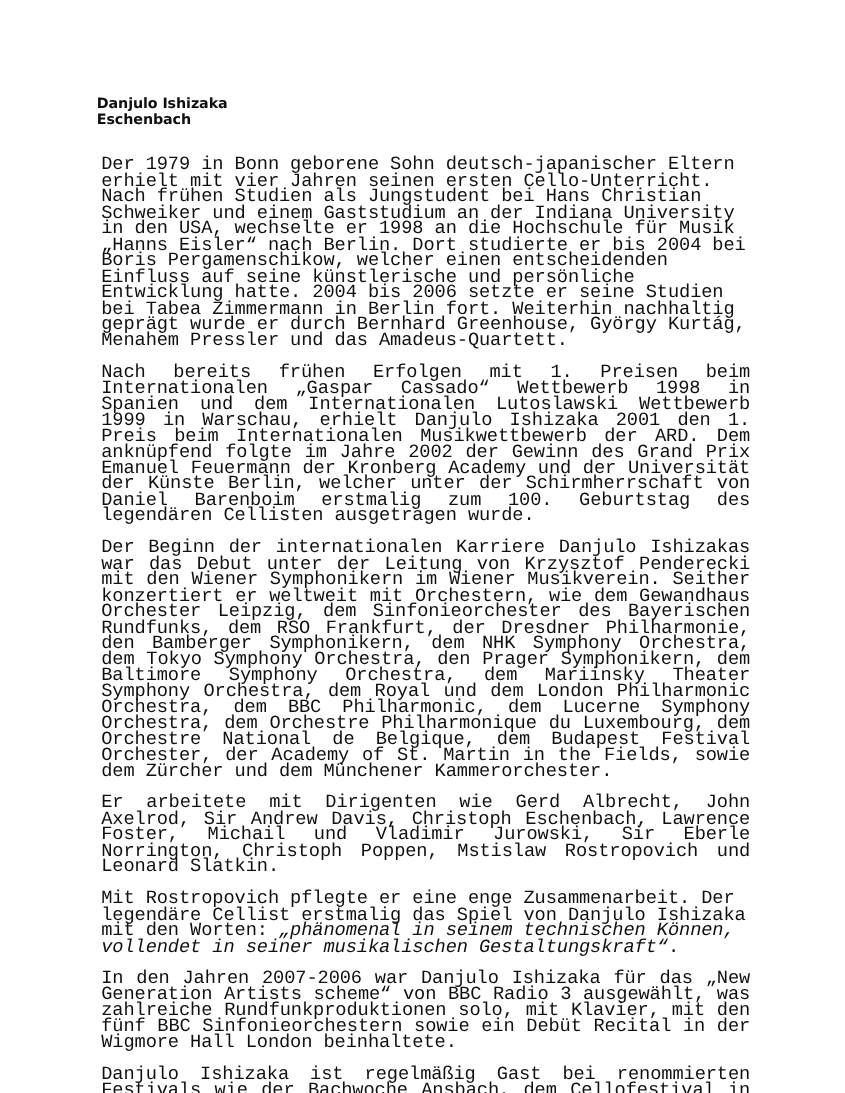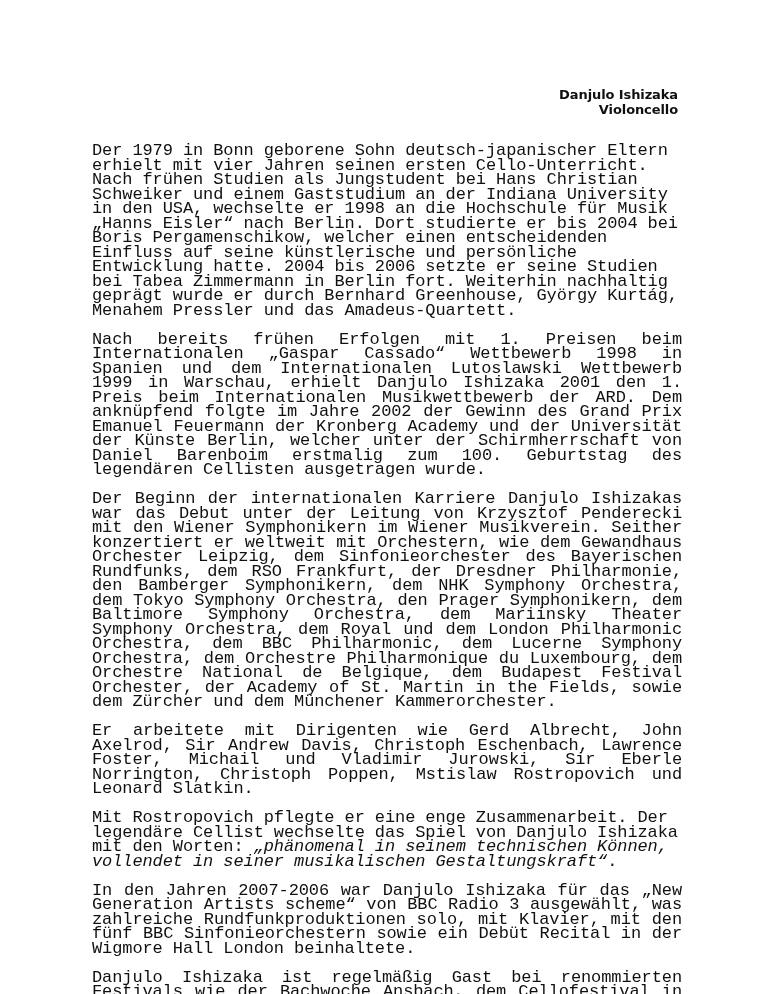--- a/index.html
+++ b/index.html
@@ -14,21 +14,21 @@
     background: #ffffff;
     overflow: hidden;
     font-family: "DejaVu Sans", "Liberation Sans", sans-serif;
     color: #101010;
   }
   .doc-title {
     position: absolute;
     top: 88px;
     left: 88px;
     width: 590px;
-    text-align: right;
+    text-align: left;
     font-weight: bold;
     font-size: 13px;
     line-height: 14.5px;
     letter-spacing: -0.1px;
   }
   .doc-body {
     position: absolute;
     top: 144px;
     left: 92px;
     width: 590px;
@@ -44,25 +44,25 @@
   .doc-body p.align-left    { text-align: left; }
   .doc-body p.align-justify { text-align: justify; }
   .doc-body em { font-style: italic; }
 </style>
 </head>
 <body>
 
 <div class="page">
   <header class="doc-title">
     <div>Danjulo Ishizaka</div>
-    <div>Violoncello</div>
+    <div>Eschenbach</div>
   </header>
   <main class="doc-body">
       <p class="align-left"><span>Der 1979 in Bonn geborene Sohn deutsch-japanischer Eltern erhielt mit vier Jahren seinen ersten Cello-Unterricht. Nach frühen Studien als Jungstudent bei Hans Christian Schweiker und einem Gaststudium an der Indiana University in den USA, wechselte er 1998 an die Hochschule für Musik „Hanns Eisler“ nach Berlin. Dort studierte er bis 2004 bei Boris Pergamenschikow, welcher einen entscheidenden Einfluss auf seine künstlerische und persönliche Entwicklung hatte. 2004 bis 2006 setzte er seine Studien bei Tabea Zimmermann in Berlin fort. Weiterhin nachhaltig geprägt wurde er durch Bernhard Greenhouse, György Kurtág, Menahem Pressler und das Amadeus-Quartett.</span></p>
       <p class="align-justify"><span>Nach bereits frühen Erfolgen mit 1. Preisen beim Internationalen „Gaspar Cassado“ Wettbewerb 1998 in Spanien und dem Internationalen Lutoslawski Wettbewerb 1999 in Warschau, erhielt Danjulo Ishizaka 2001 den 1. Preis beim Internationalen Musikwettbewerb der ARD. Dem anknüpfend folgte im Jahre 2002 der Gewinn des Grand Prix Emanuel Feuermann der Kronberg Academy und der Universität der Künste Berlin, welcher unter der Schirmherrschaft von Daniel Barenboim erstmalig zum 100. Geburtstag des legendären Cellisten ausgetragen wurde.</span></p>
       <p class="align-justify"><span>Der Beginn der internationalen Karriere Danjulo Ishizakas war das Debut unter der Leitung von Krzysztof Penderecki mit den Wiener Symphonikern im Wiener Musikverein. Seither konzertiert er weltweit mit Orchestern, wie dem Gewandhaus Orchester Leipzig, dem Sinfonieorchester des Bayerischen Rundfunks, dem RSO Frankfurt, der Dresdner Philharmonie, den Bamberger Symphonikern, dem NHK Symphony Orchestra, dem Tokyo Symphony Orchestra, den Prager Symphonikern, dem Baltimore Symphony Orchestra, dem Mariinsky Theater Symphony Orchestra, dem Royal und dem London Philharmonic Orchestra, dem BBC Philharmonic, dem Lucerne Symphony Orchestra, dem Orchestre Philharmonique du Luxembourg, dem Orchestre National de Belgique, dem Budapest Festival Orchester, der Academy of St. Martin in the Fields, sowie dem Zürcher und dem Münchener Kammerorchester.</span></p>
       <p class="align-justify"><span>Er arbeitete mit Dirigenten wie Gerd Albrecht, John Axelrod, Sir Andrew Davis, Christoph Eschenbach, Lawrence Foster, Michail und Vladimir Jurowski, Sir Eberle Norrington, Christoph Poppen, Mstislaw Rostropovich und Leonard Slatkin.</span></p>
-      <p class="align-left"><span>Mit Rostropovich pflegte er eine enge Zusammenarbeit. Der legendäre Cellist wechselte das Spiel von Danjulo Ishizaka mit den Worten: </span><em>„phänomenal in seinem technischen Können, vollendet in seiner musikalischen Gestaltungskraft“</em><span>.</span></p>
+      <p class="align-left"><span>Mit Rostropovich pflegte er eine enge Zusammenarbeit. Der legendäre Cellist erstmalig das Spiel von Danjulo Ishizaka mit den Worten: </span><em>„phänomenal in seinem technischen Können, vollendet in seiner musikalischen Gestaltungskraft“</em><span>.</span></p>
       <p class="align-justify"><span>In den Jahren 2007-2006 war Danjulo Ishizaka für das „New Generation Artists scheme“ von BBC Radio 3 ausgewählt, was zahlreiche Rundfunkproduktionen solo, mit Klavier, mit den fünf BBC Sinfonieorchestern sowie ein Debüt Recital in der Wigmore Hall London beinhaltete.</span></p>
       <p class="align-justify"><span>Danjulo Ishizaka ist regelmäßig Gast bei renommierten Festivals wie der Bachwoche Ansbach, dem Cellofestival in Kronberg, dem Schleswig-Holstein Musik Festival, dem Penderecki Festival, dem Rheingau Musik Festival, dem Kissinger Sommer, dem Kammermusikfest Lockenhaus, BBC Proms, dem Verbier Festival, dem Luzern Festival, dem City of London Festival, dem Manchester Cello Festival, dem HongKong Arts Festival und den Osterfestspielen in Salzburg.</span></p>
       <p class="align-left"><span>Regelmäßig konzertiert er in Europa, Asien und den USA, im März 2005 gab er sein Debüt in der Carnegie Hall New York.</span></p>
     </main>
 </div>
 
 </body></html>

